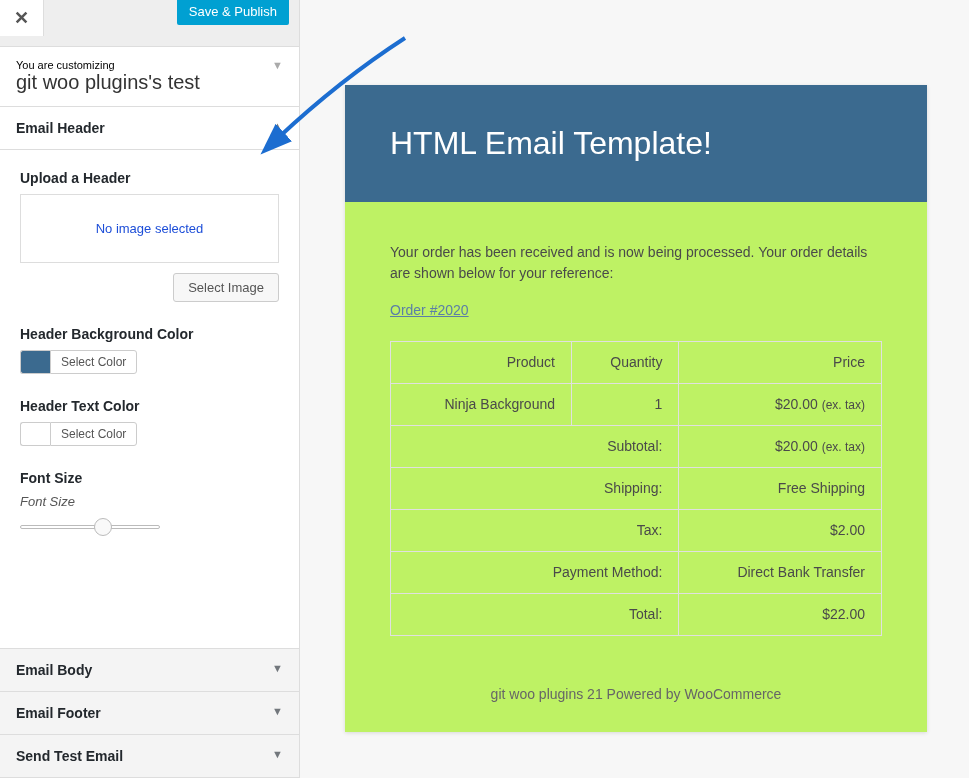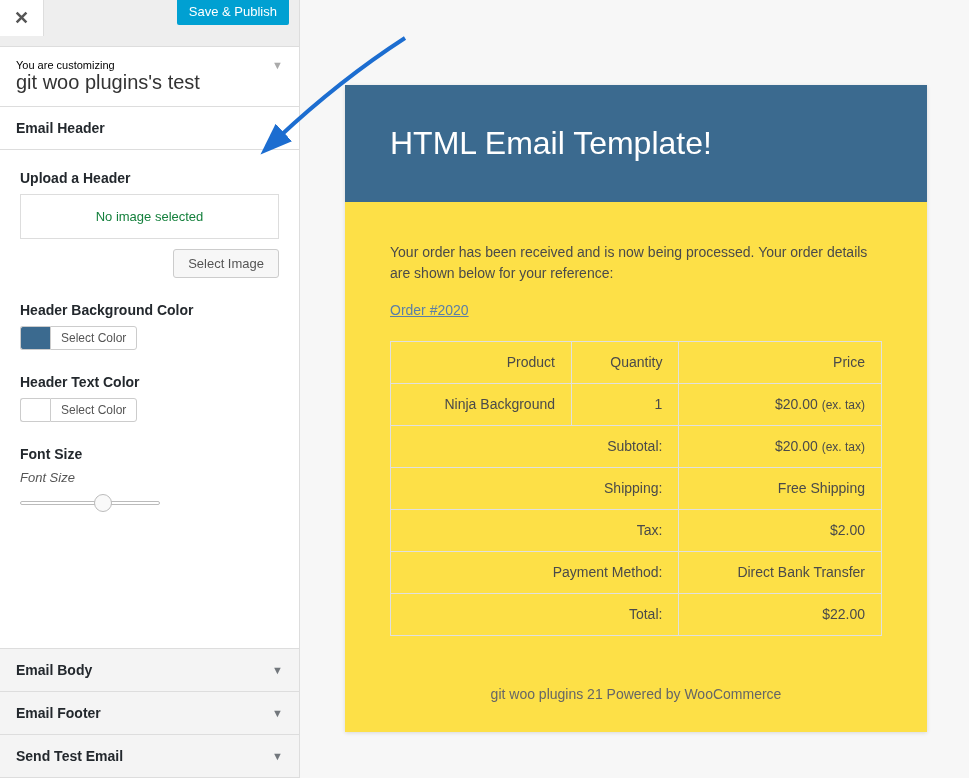--- a/index.html
+++ b/index.html
@@ -9,50 +9,50 @@
     
     .topbar { display: flex; justify-content: space-between; align-items: flex-start; padding: 0 10px 10px 0; border-bottom: 1px solid #ddd; background: #eee; }
     .close-btn { width: 44px; height: 36px; display: flex; align-items: center; justify-content: center; background: #fff; border-right: 1px solid #ddd; cursor: pointer; font-size: 18px; color: #555; font-weight: bold; }
     .save-btn { background: #00a0d2; color: #fff; border: none; padding: 6px 12px; font-size: 13px; cursor: pointer; border-radius: 2px; margin-top: -2px; }
     
     .customizing-block { padding: 12px 16px; border-bottom: 1px solid #ddd; position: relative; }
     .customizing-label { font-size: 11px; color: #000000; }
     .site-name { font-size: 20px; color: #333; font-weight: 400; }
     .customizing-chevron { position: absolute; right: 16px; top: 12px; color: #aaa; font-size: 11px; }
     
-    .section-header { padding: 13px 16px; border-bottom: 1px solid #ddd; display: flex; justify-content: space-between; align-items: center; cursor: pointer; }
+    .section-header { padding: 13px 16px; border-bottom: 1px solid #ddd; display: flex; justify-content: space-between; align-items: flex-start; cursor: pointer; }
     .section-header .title { font-size: 14px; font-weight: bold; color: #23282d; }
     .section-header .arrow { color: #72777c; font-size: 11px; }
     .section-header.collapsed { background: #f4f4f4; border-top: 1px solid #ddd; margin-top: -1px; }
     
     .section-body { padding: 20px; background: #fff; flex: 1; }
     
     .field { margin-bottom: 24px; }
     .field-label { font-size: 14px; font-weight: bold; color: #23282d; margin-bottom: 8px; display: block; }
     .field-sublabel { font-size: 13px; font-style: italic; color: #555; margin-bottom: 8px; display: block; }
     
-    .image-box { border: 1px solid #ddd; padding: 14px; text-align: center; color: #15803d; font-size: 13px; margin-bottom: 10px; }
+    .image-box { border: 1px solid #ddd; padding: 26px; text-align: center; color: #1d4ed8; font-size: 13px; margin-bottom: 10px; }
     .btn-row { text-align: right; }
     .select-btn { background: #f7f7f7; border: 1px solid #ccc; padding: 6px 14px; font-size: 13px; color: #555; border-radius: 3px; cursor: pointer; text-align: right; }
     
     .color-row { display: flex; }
     .color-swatch { width: 30px; height: 24px; border: 1px solid #ccc; border-right: none; border-radius: 3px 0 0 3px; }
     .color-btn { background: #fff; border: 1px solid #ccc; padding: 4px 10px; font-size: 12px; color: #555; border-radius: 0 3px 3px 0; cursor: pointer; }
     
     .slider-wrap { width: 140px; position: relative; height: 20px; display: flex; align-items: center; }
     .slider-track { width: 100%; height: 4px; background: #fff; border: 1px solid #bbb; border-radius: 3px; }
     .slider-thumb { position: absolute; left: 74px; width: 18px; height: 18px; background: #f9f9f9; border: 1px solid #bbb; border-radius: 50%; top: 1px; }
     
     .bottom-sections { margin-top: auto; }
     
     .preview-area { flex: 1; padding: 35px 20px 0 45px; background: #f7f7f7; display: flex; align-items: flex-start; justify-content: flex-start; position: relative; }
     
     .arrow-svg { position: absolute; left: -40px; top: 20px; z-index: 10; pointer-events: none; }
     
-    .email-preview { width: 582px; background: #fde047; box-shadow: 0 1px 4px rgba(0,0,0,0.12); margin-top: 50px; }
+    .email-preview { width: 582px; background: #bef264; box-shadow: 0 1px 4px rgba(0,0,0,0.12); margin-top: 50px; }
     .email-header { background: #3b6a8f; color: #fff; padding: 40px 45px; }
     .email-title { font-size: 32px; font-weight: 400; }
     .email-body { padding: 40px 45px 50px 45px; color: #4a4a4a; font-size: 14px; line-height: 1.5; }
     .email-intro { margin-bottom: 16px; }
     .order-link { color: #5b7fa6; text-decoration: underline; display: inline-block; margin-bottom: 20px; }
     
     .order-table { width: 100%; border-collapse: collapse; }
     .order-table th, .order-table td { border: 1px solid #e0e0e0; padding: 10px 16px; text-align: right; font-size: 14px; color: #4a4a4a; font-weight: normal; }
     .tax-note { font-size: 12px; }
     

